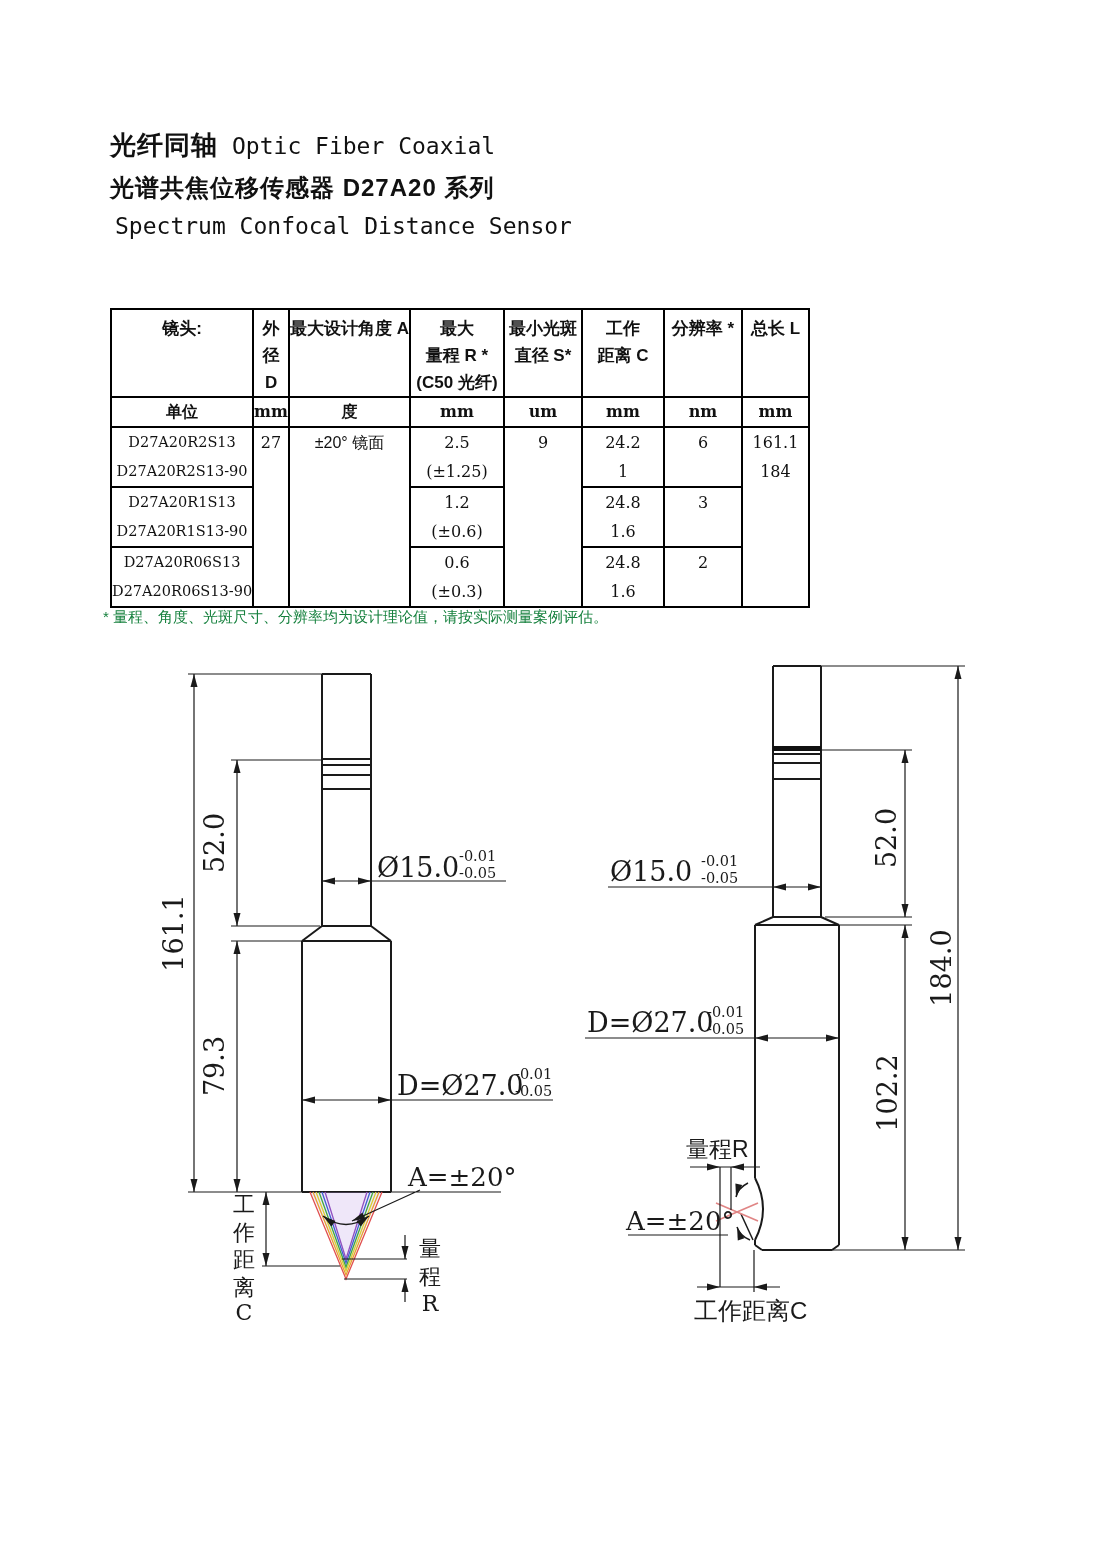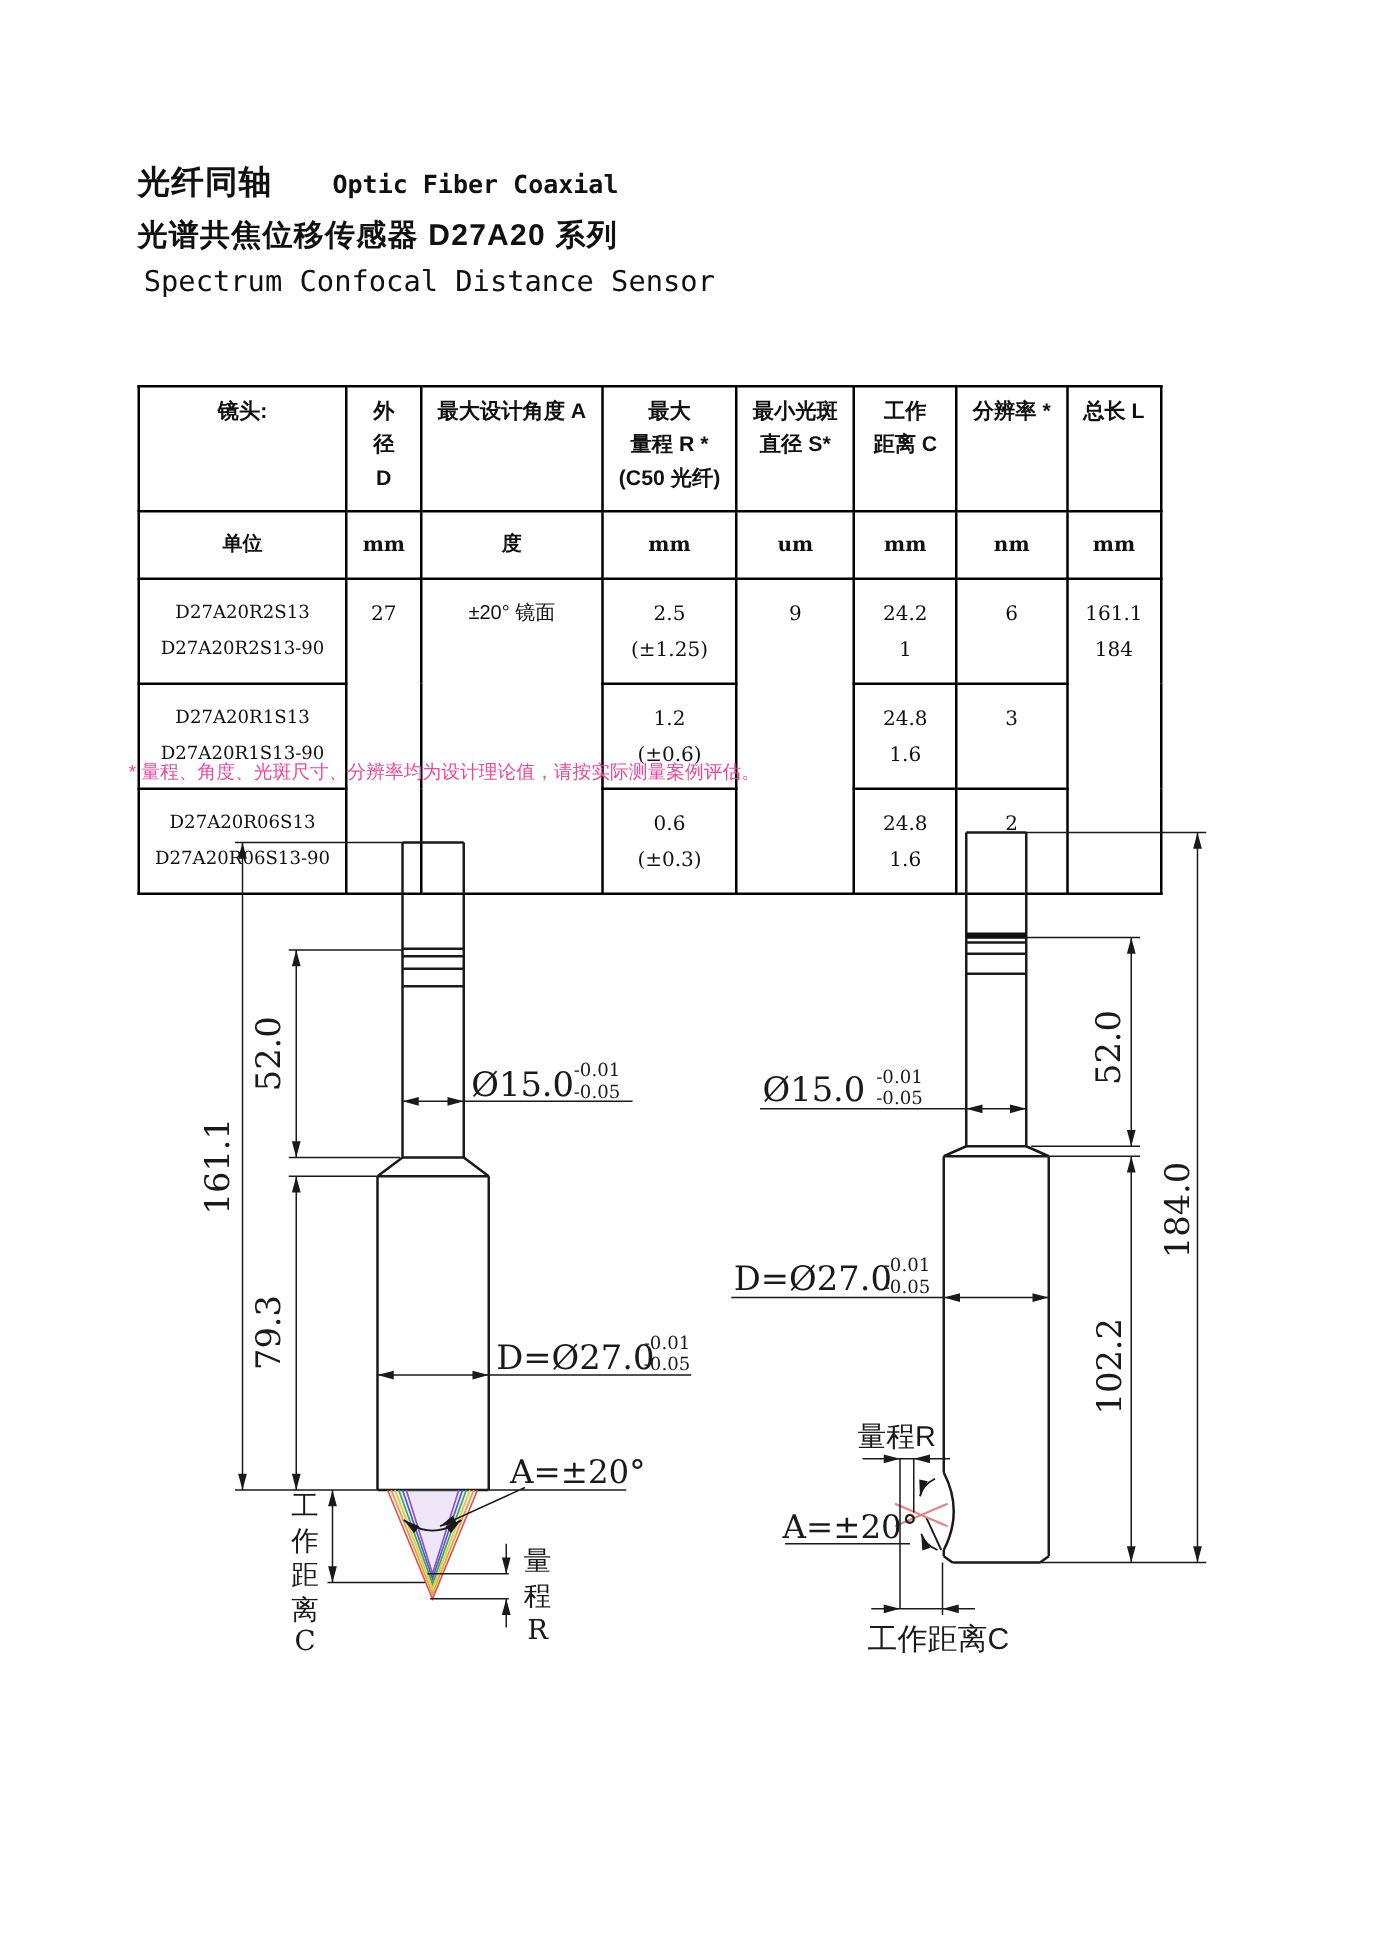--- a/index.html
+++ b/index.html
@@ -2,38 +2,38 @@
 <html><head>
 <meta charset="utf-8">
 <style>
   html,body{margin:0;padding:0;background:#e8e8e8;}
   .page{position:relative;width:1102px;height:1559px;background:#ffffff;margin:0 auto;overflow:hidden;
         font-family:"Liberation Sans",sans-serif;color:#111;}
   
   .hdr{position:absolute;left:110px;top:128px;width:900px;}
   .t1{white-space:nowrap;}
   .t1 .cn{font-size:26px;font-weight:700;letter-spacing:1px;}
-  .t1 .en{font-size:20px;font-weight:700;font-family:"DejaVu Sans Mono",monospace;margin-left:48px;}
+  .t1 .en{font-size:23px;font-weight:400;font-family:"DejaVu Sans Mono",monospace;margin-left:14px;}
   .t2{font-size:24px;font-weight:700;margin-top:9px;white-space:nowrap;letter-spacing:1px;}
   .t3{font-size:23px;font-weight:400;font-family:"DejaVu Sans Mono",monospace;margin-top:9px;margin-left:5px;}
   
   table.spec{position:absolute;left:110px;top:308px;border-collapse:collapse;table-layout:fixed;}
-  table.spec td,table.spec th{border:2px solid #000;padding:12px;text-align:center;overflow:visible;}
+  table.spec td,table.spec th{border:2px solid #000;padding:0;text-align:center;overflow:visible;}
   table.spec th{font-size:17px;font-weight:700;vertical-align:top;padding-top:5px;}
   table.spec th div{line-height:27px;white-space:nowrap;}
   tr.units{height:14px;}
   tr.units td{font-size:16px;font-weight:700;font-family:"DejaVu Serif",serif;line-height:28px;}
   tr.units td.cjk{font-family:"Liberation Sans",sans-serif;}
   tr.hrow{height:84px;}
   tr.data{height:58px;}
   tr.data td{vertical-align:top;font-family:"DejaVu Serif",serif;font-size:16px;}
   tr.data td div{line-height:29px;white-space:nowrap;}
   td.models div{font-size:14.5px;}
   td.angle div{font-family:"Liberation Sans",sans-serif;font-size:16px;}
-  .footnote{position:absolute;left:103px;top:608px;font-size:15px;color:#ec4899;white-space:nowrap;}
+  .footnote{position:absolute;left:103px;top:608px;font-size:15px;color:#15803d;white-space:nowrap;}
   
   svg.draw{position:absolute;left:0;top:0;}
   .ol{stroke:#1a1a1a;stroke-width:2;fill:none;}
   .ol2{stroke:#1a1a1a;stroke-width:1.5;fill:none;}
   .dim{stroke:#1a1a1a;stroke-width:1.2;fill:none;}
   .ah{fill:#1a1a1a;stroke:none;}
   .beam{stroke-width:1.3;fill:none;}
   .redray{stroke:#e08585;stroke-width:1.7;fill:none;}
   text.cad{font-family:"DejaVu Serif",serif;fill:#1a1a1a;}
   text.cjk{font-family:"Liberation Sans",sans-serif;fill:#1a1a1a;}

